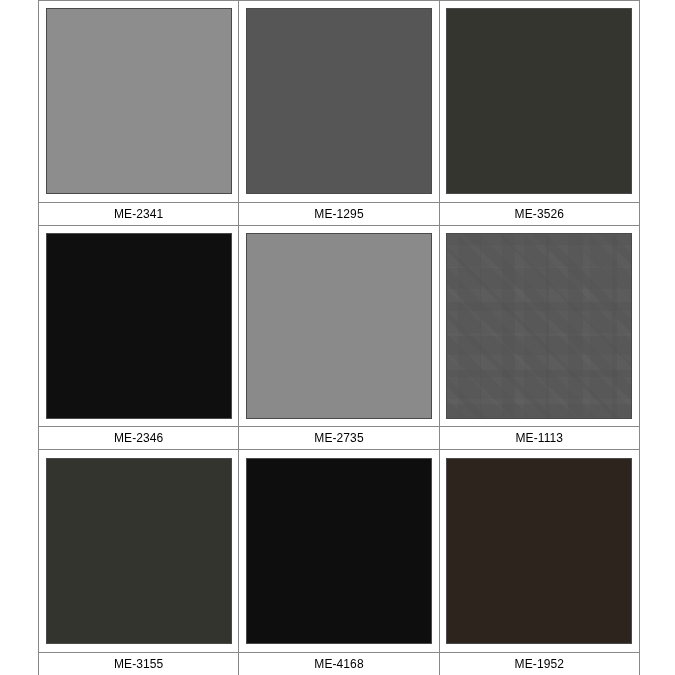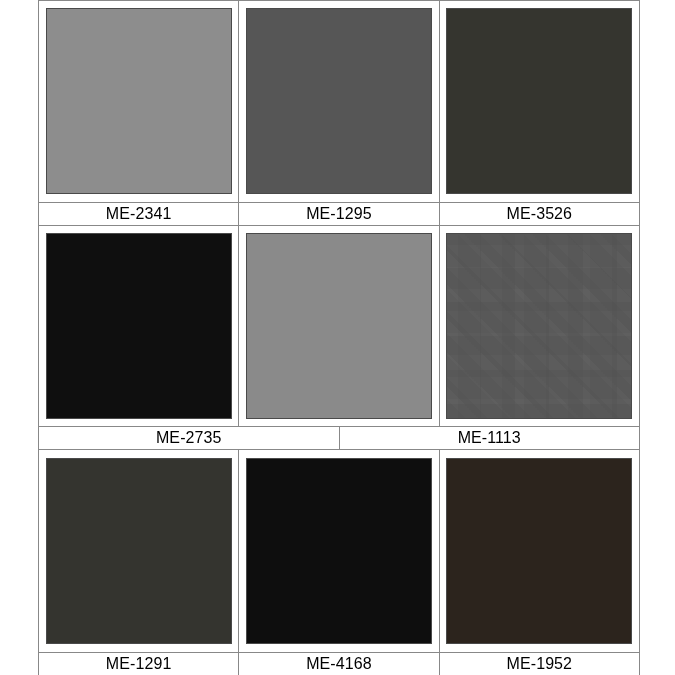--- a/index.html
+++ b/index.html
@@ -94,21 +94,21 @@
   }
 
   .label-cell {
     flex: 1 1 0;
     min-width: 0;
     display: flex;
     align-items: center;
     justify-content: center;
     border-right: 1px solid #888888;
     box-sizing: border-box;
-    font-size: 16px;
+    font-size: 12px;
     color: #000000;
     letter-spacing: 0.1px;
     line-height: 1;
     white-space: nowrap;
   }
   .label-cell:last-child {
     border-right: none;
   }
 </style>
 </head>
@@ -142,38 +142,39 @@
           <div class="chip" style="background-color: rgb(15, 15, 15);"></div>
         </div>
         <div class="chip-cell">
           <div class="chip" style="background-color: rgb(138, 138, 138);"></div>
         </div>
         <div class="chip-cell">
           <div class="chip textured" style="background-color: rgb(88, 88, 88);"></div>
         </div>
       </div>
       <div class="label-row">
+        <div class="label-cell">ME-2346</div>
         <div class="label-cell">ME-2735</div>
         <div class="label-cell">ME-1113</div>
       </div>
     </div>
 
     <div class="swatch-row">
       <div class="chip-row">
         <div class="chip-cell">
           <div class="chip" style="background-color: rgb(52, 52, 47);"></div>
         </div>
         <div class="chip-cell">
           <div class="chip" style="background-color: rgb(14, 14, 14);"></div>
         </div>
         <div class="chip-cell">
           <div class="chip" style="background-color: rgb(44, 36, 29);"></div>
         </div>
       </div>
       <div class="label-row">
-        <div class="label-cell">ME-1291</div>
+        <div class="label-cell">ME-3155</div>
         <div class="label-cell">ME-4168</div>
         <div class="label-cell">ME-1952</div>
       </div>
     </div>
 
   </div>
 </div>
 
 </body></html>

